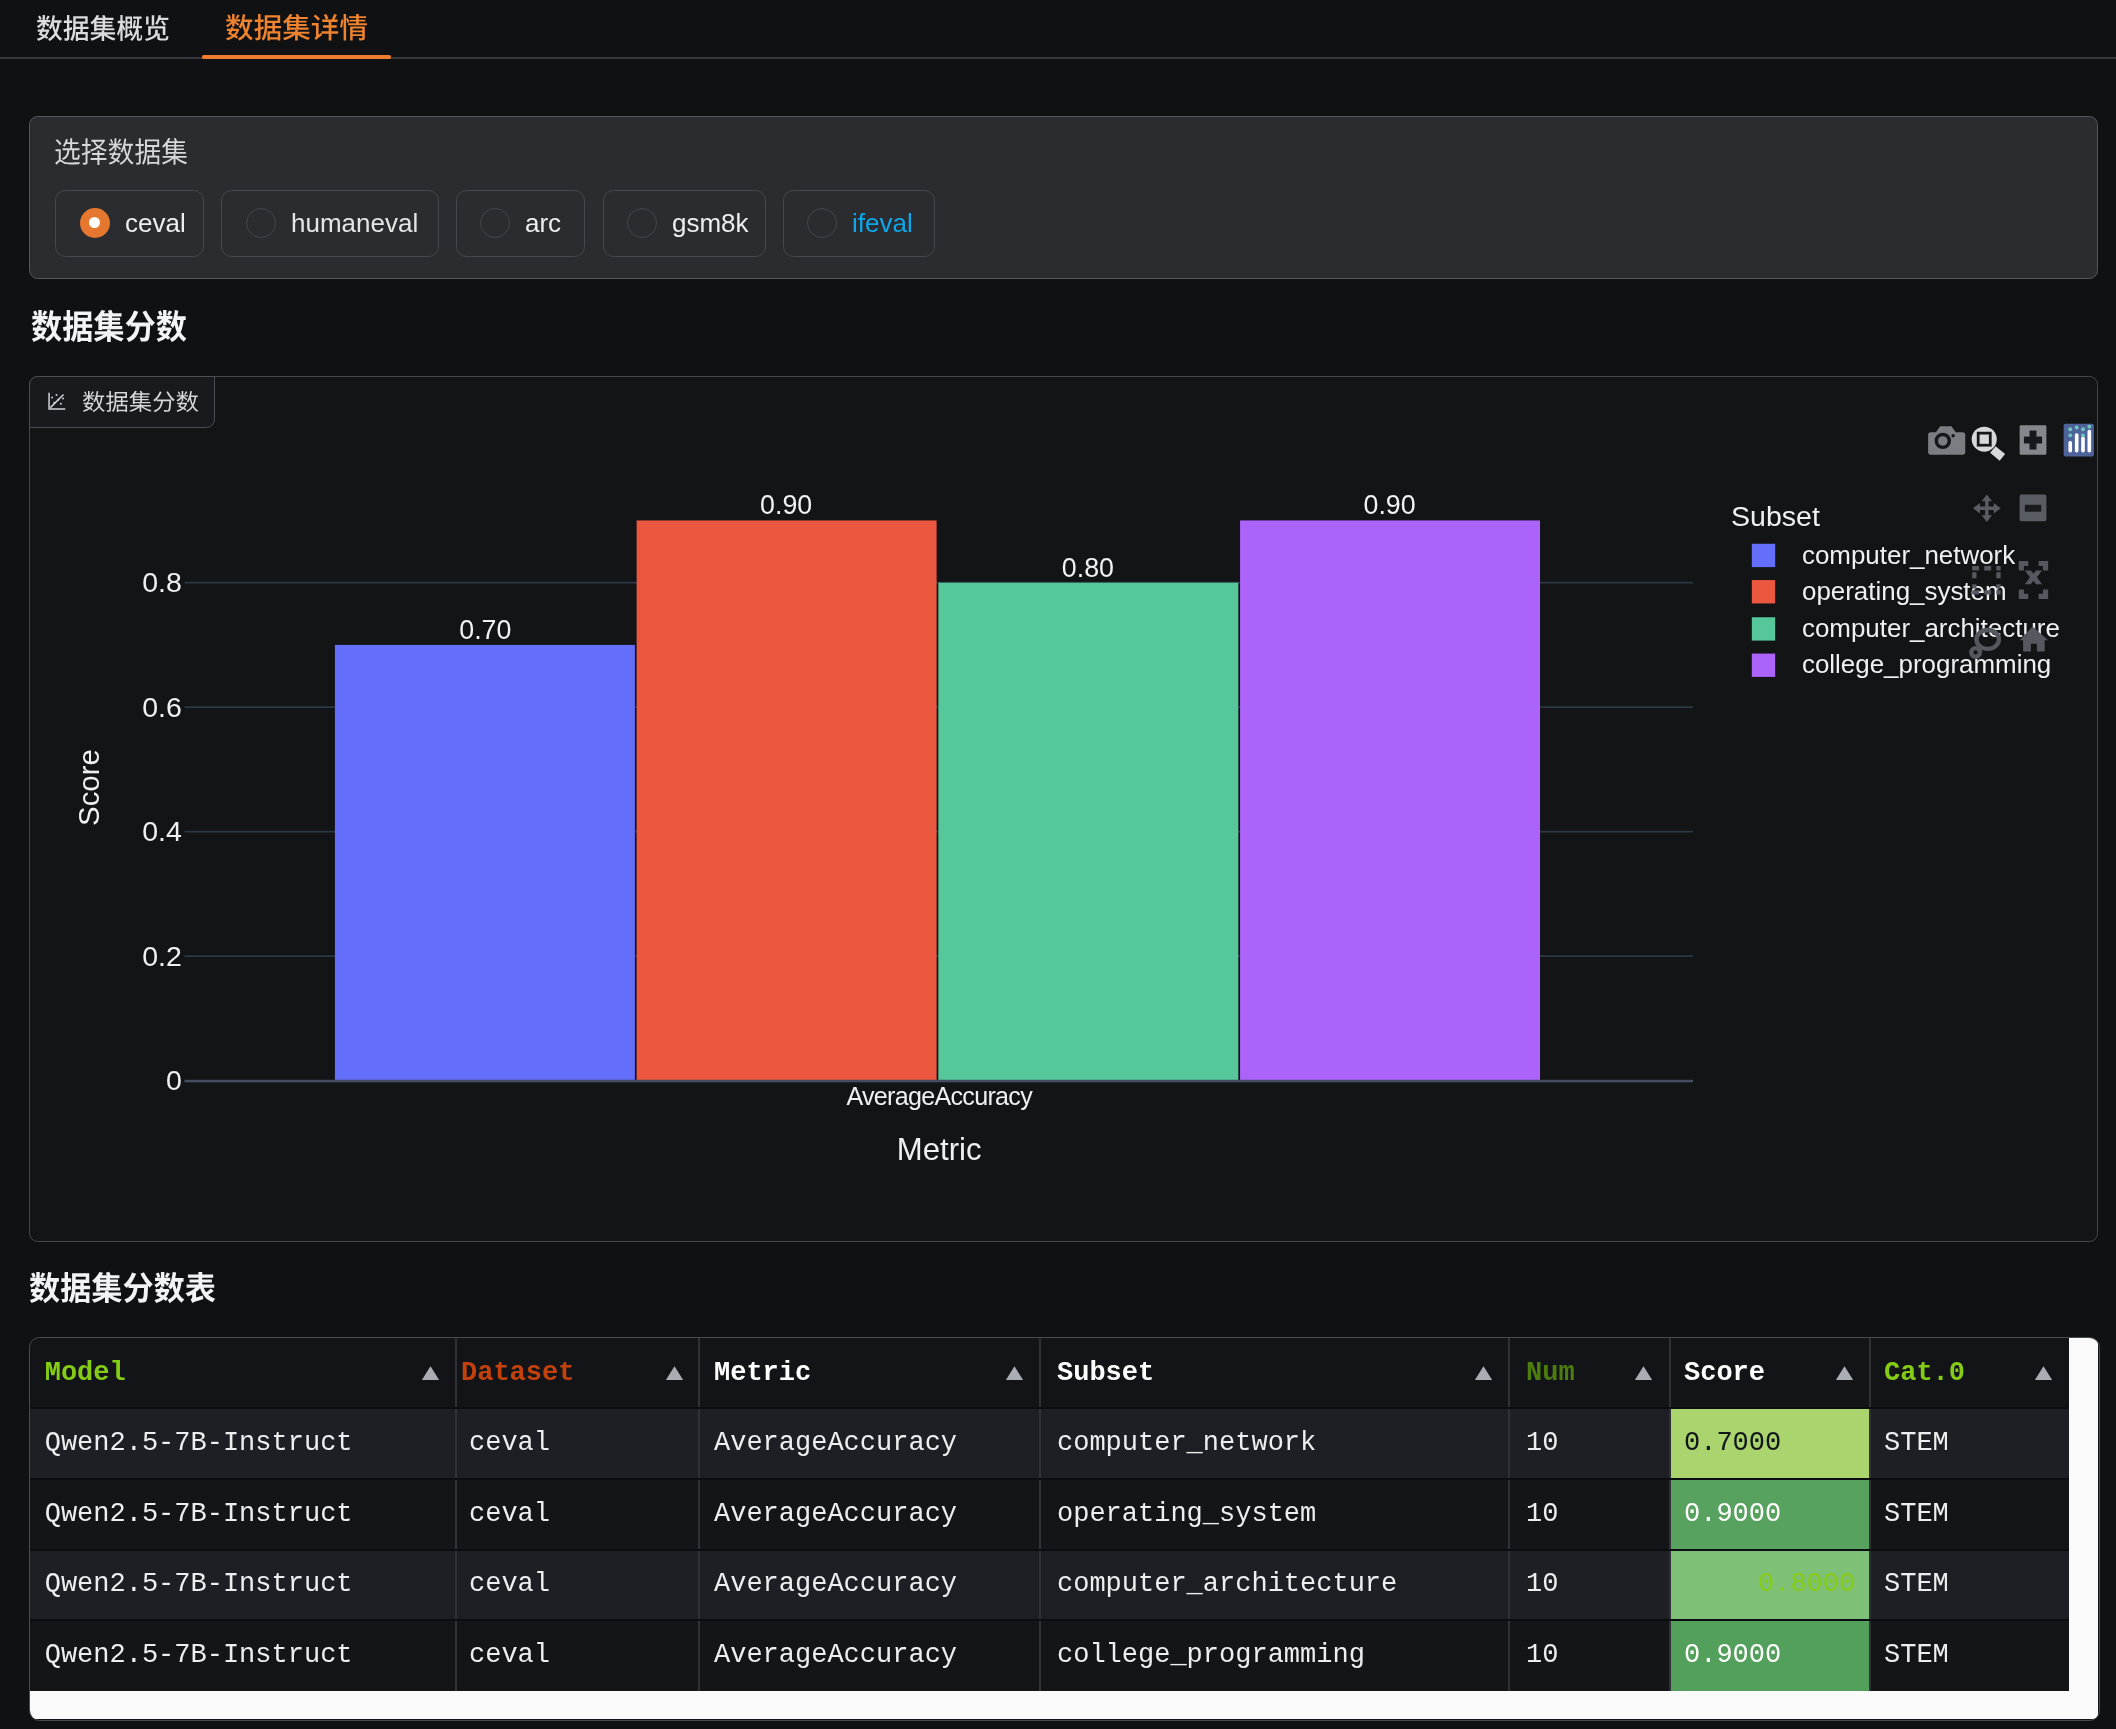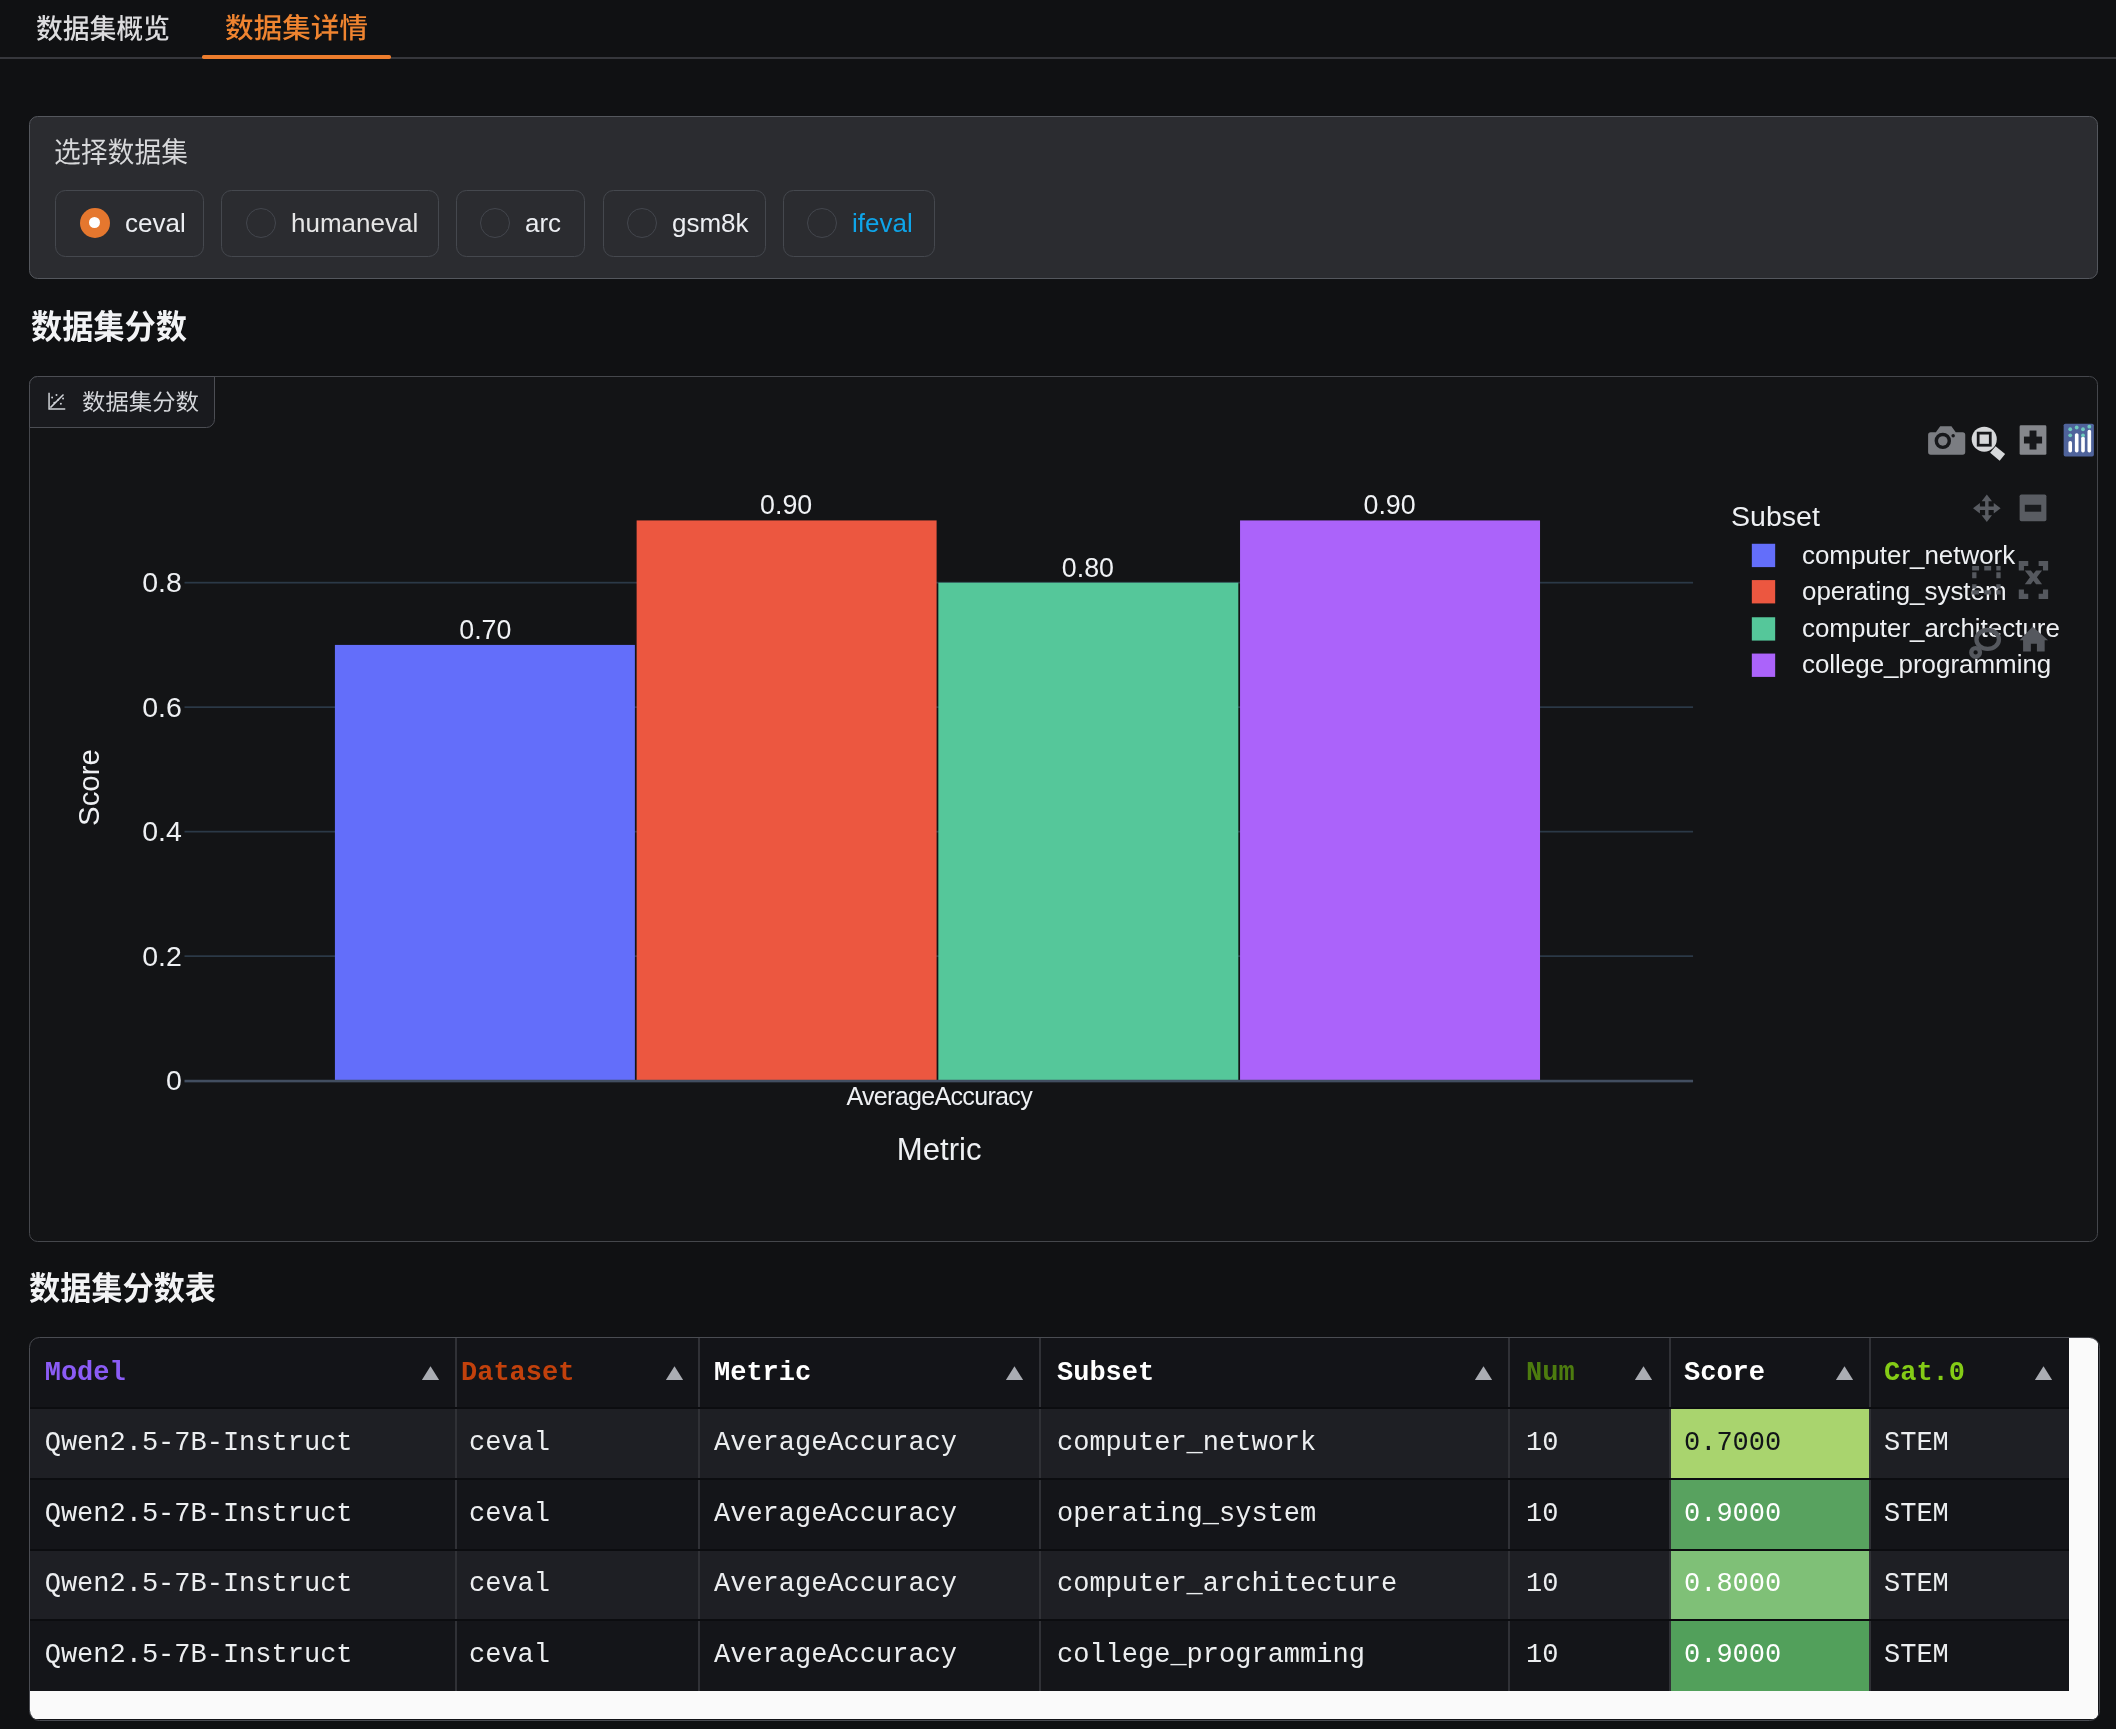--- a/index.html
+++ b/index.html
@@ -202,21 +202,21 @@
     <div class="abs" style="left:425px;top:0;width:1.7px;height:353px;background:#303136"></div>
     <div class="abs" style="left:668px;top:0;width:1.7px;height:353px;background:#303136"></div>
     <div class="abs" style="left:1009px;top:0;width:1.7px;height:353px;background:#303136"></div>
     <div class="abs" style="left:1478px;top:0;width:1.7px;height:353px;background:#303136"></div>
     <div class="abs" style="left:1639px;top:0;width:1.7px;height:353px;background:#303136"></div>
     <div class="abs" style="left:1839px;top:0;width:1.7px;height:353px;background:#303136"></div>
     <div class="abs" style="left:0;top:69px;width:2039px;height:1.7px;background:#0c0d10"></div>
     <div class="abs" style="left:0;top:140px;width:2039px;height:1.7px;background:#0c0d10"></div>
     <div class="abs" style="left:0;top:211px;width:2039px;height:1.7px;background:#0c0d10"></div>
     <div class="abs" style="left:0;top:281px;width:2039px;height:1.7px;background:#0c0d10"></div>
-    <div class="abs mono" style="left:14.7px;top:0;height:70px;line-height:70px;font-size:27px;font-weight:bold;color:#8b5cf6">Model</div>
+    <div class="abs mono" style="left:14.7px;top:0;height:70px;line-height:70px;font-size:27px;font-weight:bold;color:#84cc16">Model</div>
     <div class="abs mono" style="left:431px;top:0;height:70px;line-height:70px;font-size:27px;font-weight:bold;color:#c2410c">Dataset</div>
     <div class="abs mono" style="left:684px;top:0;height:70px;line-height:70px;font-size:27px;font-weight:bold;color:#ffffff">Metric</div>
     <div class="abs mono" style="left:1027px;top:0;height:70px;line-height:70px;font-size:27px;font-weight:bold;color:#ffffff">Subset</div>
     <div class="abs mono" style="left:1496px;top:0;height:70px;line-height:70px;font-size:27px;font-weight:bold;color:#4d7c0f">Num</div>
     <div class="abs mono" style="left:1654px;top:0;height:70px;line-height:70px;font-size:27px;font-weight:bold;color:#ffffff">Score</div>
     <div class="abs mono" style="left:1854px;top:0;height:70px;line-height:70px;font-size:27px;font-weight:bold;color:#84cc16">Cat.0</div>
     <svg class="abs" style="left:391px;top:27px" width="19" height="16.4" viewBox="0 0 22 19">
       <path d="M11 1.5 L21 17.5 L1 17.5 Z" fill="#aaadb3"></path>
     </svg>
     <svg class="abs" style="left:635px;top:27px" width="19" height="16.4" viewBox="0 0 22 19">
@@ -249,21 +249,21 @@
     <div class="abs mono" style="left:684px;top:141px;height:71px;line-height:71px;font-size:27px;color:#eceef0">AverageAccuracy</div>
     <div class="abs mono" style="left:1027px;top:141px;height:71px;line-height:71px;font-size:27px;color:#eceef0">operating_system</div>
     <div class="abs mono" style="left:1496px;top:141px;height:71px;line-height:71px;font-size:27px;color:#eceef0">10</div>
     <div class="abs mono" style="left:1654px;top:141px;height:71px;line-height:71px;font-size:27px;color:#ffffff">0.9000</div>
     <div class="abs mono" style="left:1854px;top:141px;height:71px;line-height:71px;font-size:27px;color:#eceef0">STEM</div>
     <div class="abs mono" style="left:14.7px;top:211px;height:71px;line-height:71px;font-size:27px;color:#eceef0">Qwen2.5-7B-Instruct</div>
     <div class="abs mono" style="left:439px;top:211px;height:71px;line-height:71px;font-size:27px;color:#eceef0">ceval</div>
     <div class="abs mono" style="left:684px;top:211px;height:71px;line-height:71px;font-size:27px;color:#eceef0">AverageAccuracy</div>
     <div class="abs mono" style="left:1027px;top:211px;height:71px;line-height:71px;font-size:27px;color:#eceef0">computer_architecture</div>
     <div class="abs mono" style="left:1496px;top:211px;height:71px;line-height:71px;font-size:27px;color:#eceef0">10</div>
-    <div class="abs mono" style="left:1654px;top:211px;height:71px;line-height:71px;font-size:27px;color:#ffffff">0.8000</div>
+    <div class="abs mono" style="left:1728px;top:211px;height:71px;line-height:71px;font-size:27px;color:#84cc16">0.8000</div>
     <div class="abs mono" style="left:1854px;top:211px;height:71px;line-height:71px;font-size:27px;color:#eceef0">STEM</div>
     <div class="abs mono" style="left:14.7px;top:282px;height:71px;line-height:71px;font-size:27px;color:#eceef0">Qwen2.5-7B-Instruct</div>
     <div class="abs mono" style="left:439px;top:282px;height:71px;line-height:71px;font-size:27px;color:#eceef0">ceval</div>
     <div class="abs mono" style="left:684px;top:282px;height:71px;line-height:71px;font-size:27px;color:#eceef0">AverageAccuracy</div>
     <div class="abs mono" style="left:1027px;top:282px;height:71px;line-height:71px;font-size:27px;color:#eceef0">college_programming</div>
     <div class="abs mono" style="left:1496px;top:282px;height:71px;line-height:71px;font-size:27px;color:#eceef0">10</div>
     <div class="abs mono" style="left:1654px;top:282px;height:71px;line-height:71px;font-size:27px;color:#ffffff">0.9000</div>
     <div class="abs mono" style="left:1854px;top:282px;height:71px;line-height:71px;font-size:27px;color:#eceef0">STEM</div>
     <div class="abs" style="left:2039px;top:0;width:28.5px;height:380px;background:#fafafa"></div>
     <div class="abs" style="left:0;top:353px;width:2068px;height:28px;background:#fafafa"></div>

